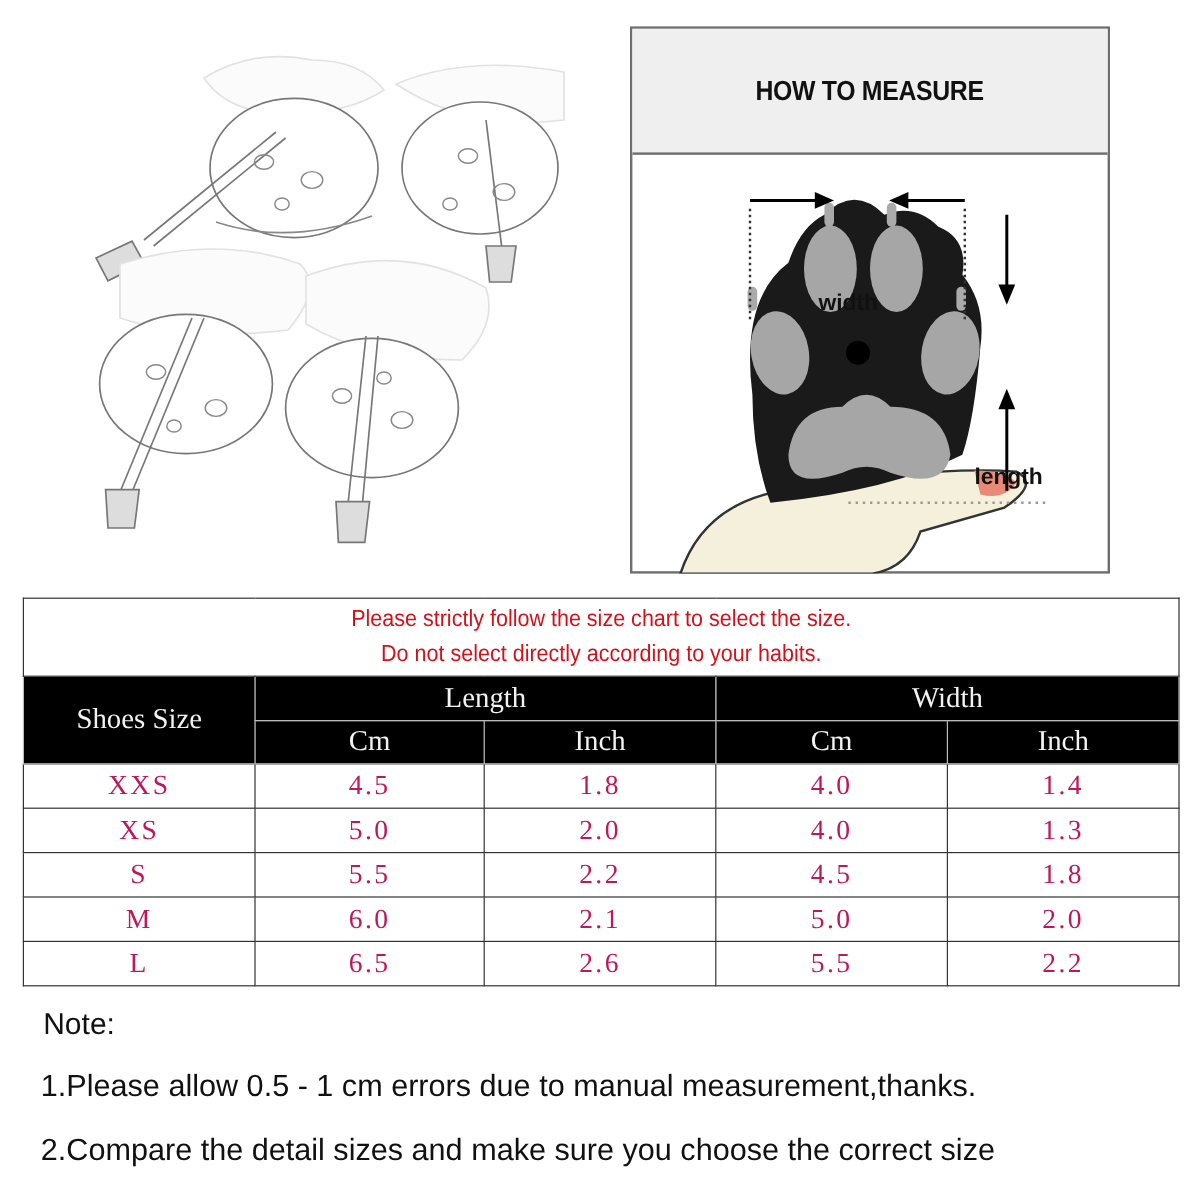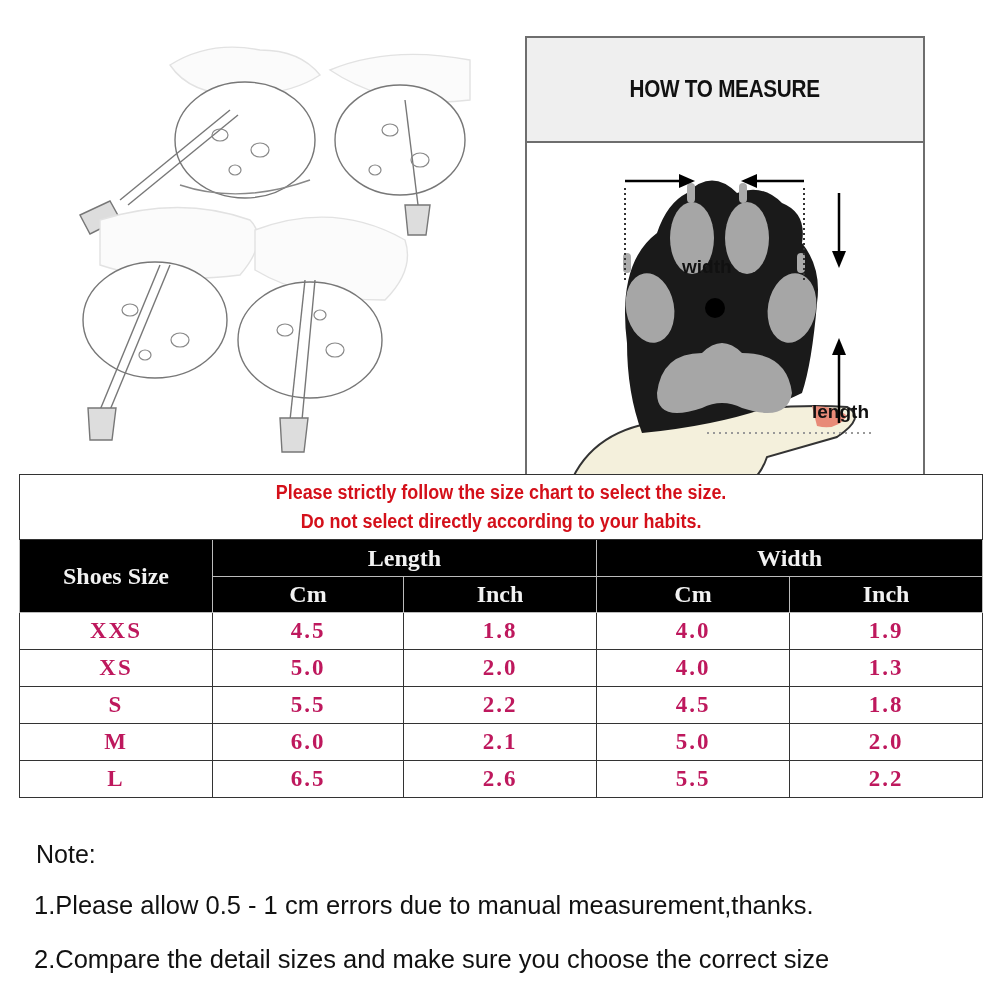--- a/index.html
+++ b/index.html
@@ -2,30 +2,30 @@
 <html><head>
 <meta charset="utf-8">
 <style>
   html, body { margin:0; padding:0; background:#ffffff; }
   body { width:1000px; height:1000px; position:relative; overflow:hidden; font-family:"Liberation Sans", sans-serif; }
 
   
   .product { position:absolute; left:60px; top:20px; width:420px; height:460px; }
 
   
-  .measure { position:absolute; left:525px; top:36px; width:400px; height:456px; border:2px solid #6e6e6e; background:#ffffff; box-sizing:border-box; }
+  .measure { position:absolute; left:525px; top:22px; width:400px; height:456px; border:2px solid #6e6e6e; background:#ffffff; box-sizing:border-box; }
   .measure-head { height:103px; background:#efefef; border-bottom:2px solid #6e6e6e; display:flex; align-items:center; justify-content:center; }
   .measure-title { font-family:"Liberation Sans", sans-serif; font-weight:bold; font-size:23px; color:#111; letter-spacing:-0.3px; transform:scaleX(0.9); }
   .measure-body { position:relative; width:100%; height:349px; }
   .measure-body svg { position:absolute; left:0; top:0; }
   .lbl-width { position:absolute; left:155px; top:113px; font-weight:bold; font-size:19px; color:#111; }
   .lbl-length { position:absolute; left:285px; top:258px; font-weight:bold; font-size:19px; color:#111; }
 
   
-  .size-table { position:absolute; left:19px; top:474px; width:963px; border-collapse:collapse; table-layout:fixed;font-weight:bold; }
+  .size-table { position:absolute; left:19px; top:498px; width:963px; border-collapse:collapse; table-layout:fixed; }
   .size-table td { border:1.5px solid #333; text-align:center; padding:0; }
   .warn-cell { height:64px; background:#fff; color:#d4101a; font-family:"Liberation Sans", sans-serif; font-size:19.5px; line-height:29px; }
   .warn-cell div { transform:scaleX(0.92); }
   .hdr { background:#000; color:#f2f2f2; font-family:"Liberation Serif", serif; font-size:24px; border-color:#bbb !important; }
   .hdr-main { height:37px; }
   .hdr-sub { height:36px; }
   .data td { height:36px; font-family:"Liberation Serif", serif; font-size:23px; color:#be185d; letter-spacing:2px; }
 
   
   .notes { position:absolute; left:32px; top:836px; font-family:"Liberation Sans", sans-serif; color:#111; }
@@ -149,21 +149,21 @@
     <td class="hdr">Cm</td>
     <td class="hdr">Inch</td>
     <td class="hdr">Cm</td>
     <td class="hdr">Inch</td>
   </tr>
   <tr class="data">
     <td>XXS</td>
     <td>4.5</td>
     <td>1.8</td>
     <td>4.0</td>
-    <td>1.9</td>
+    <td>1.4</td>
   </tr>
   <tr class="data">
     <td>XS</td>
     <td>5.0</td>
     <td>2.0</td>
     <td>4.0</td>
     <td>1.3</td>
   </tr>
   <tr class="data">
     <td>S</td>

